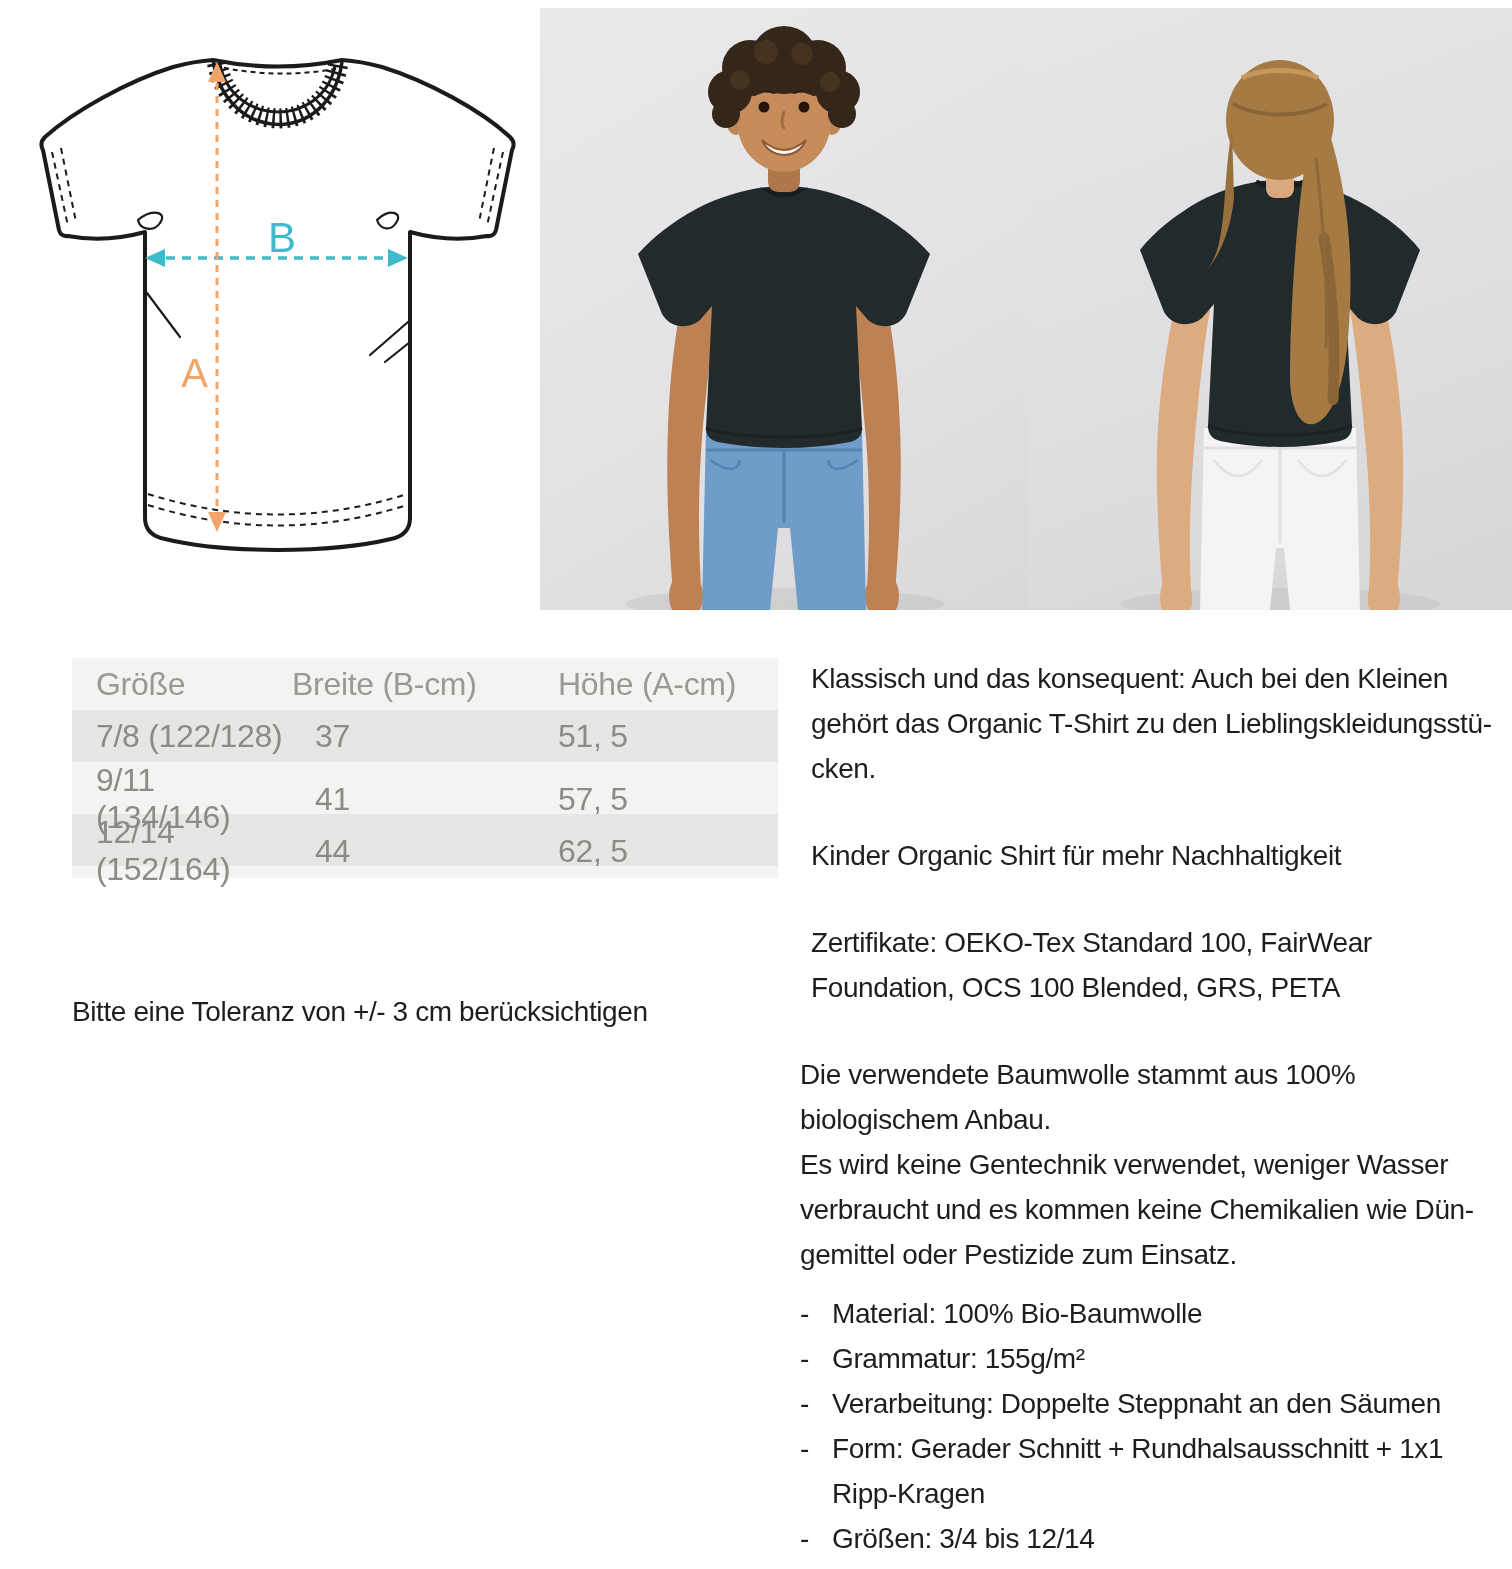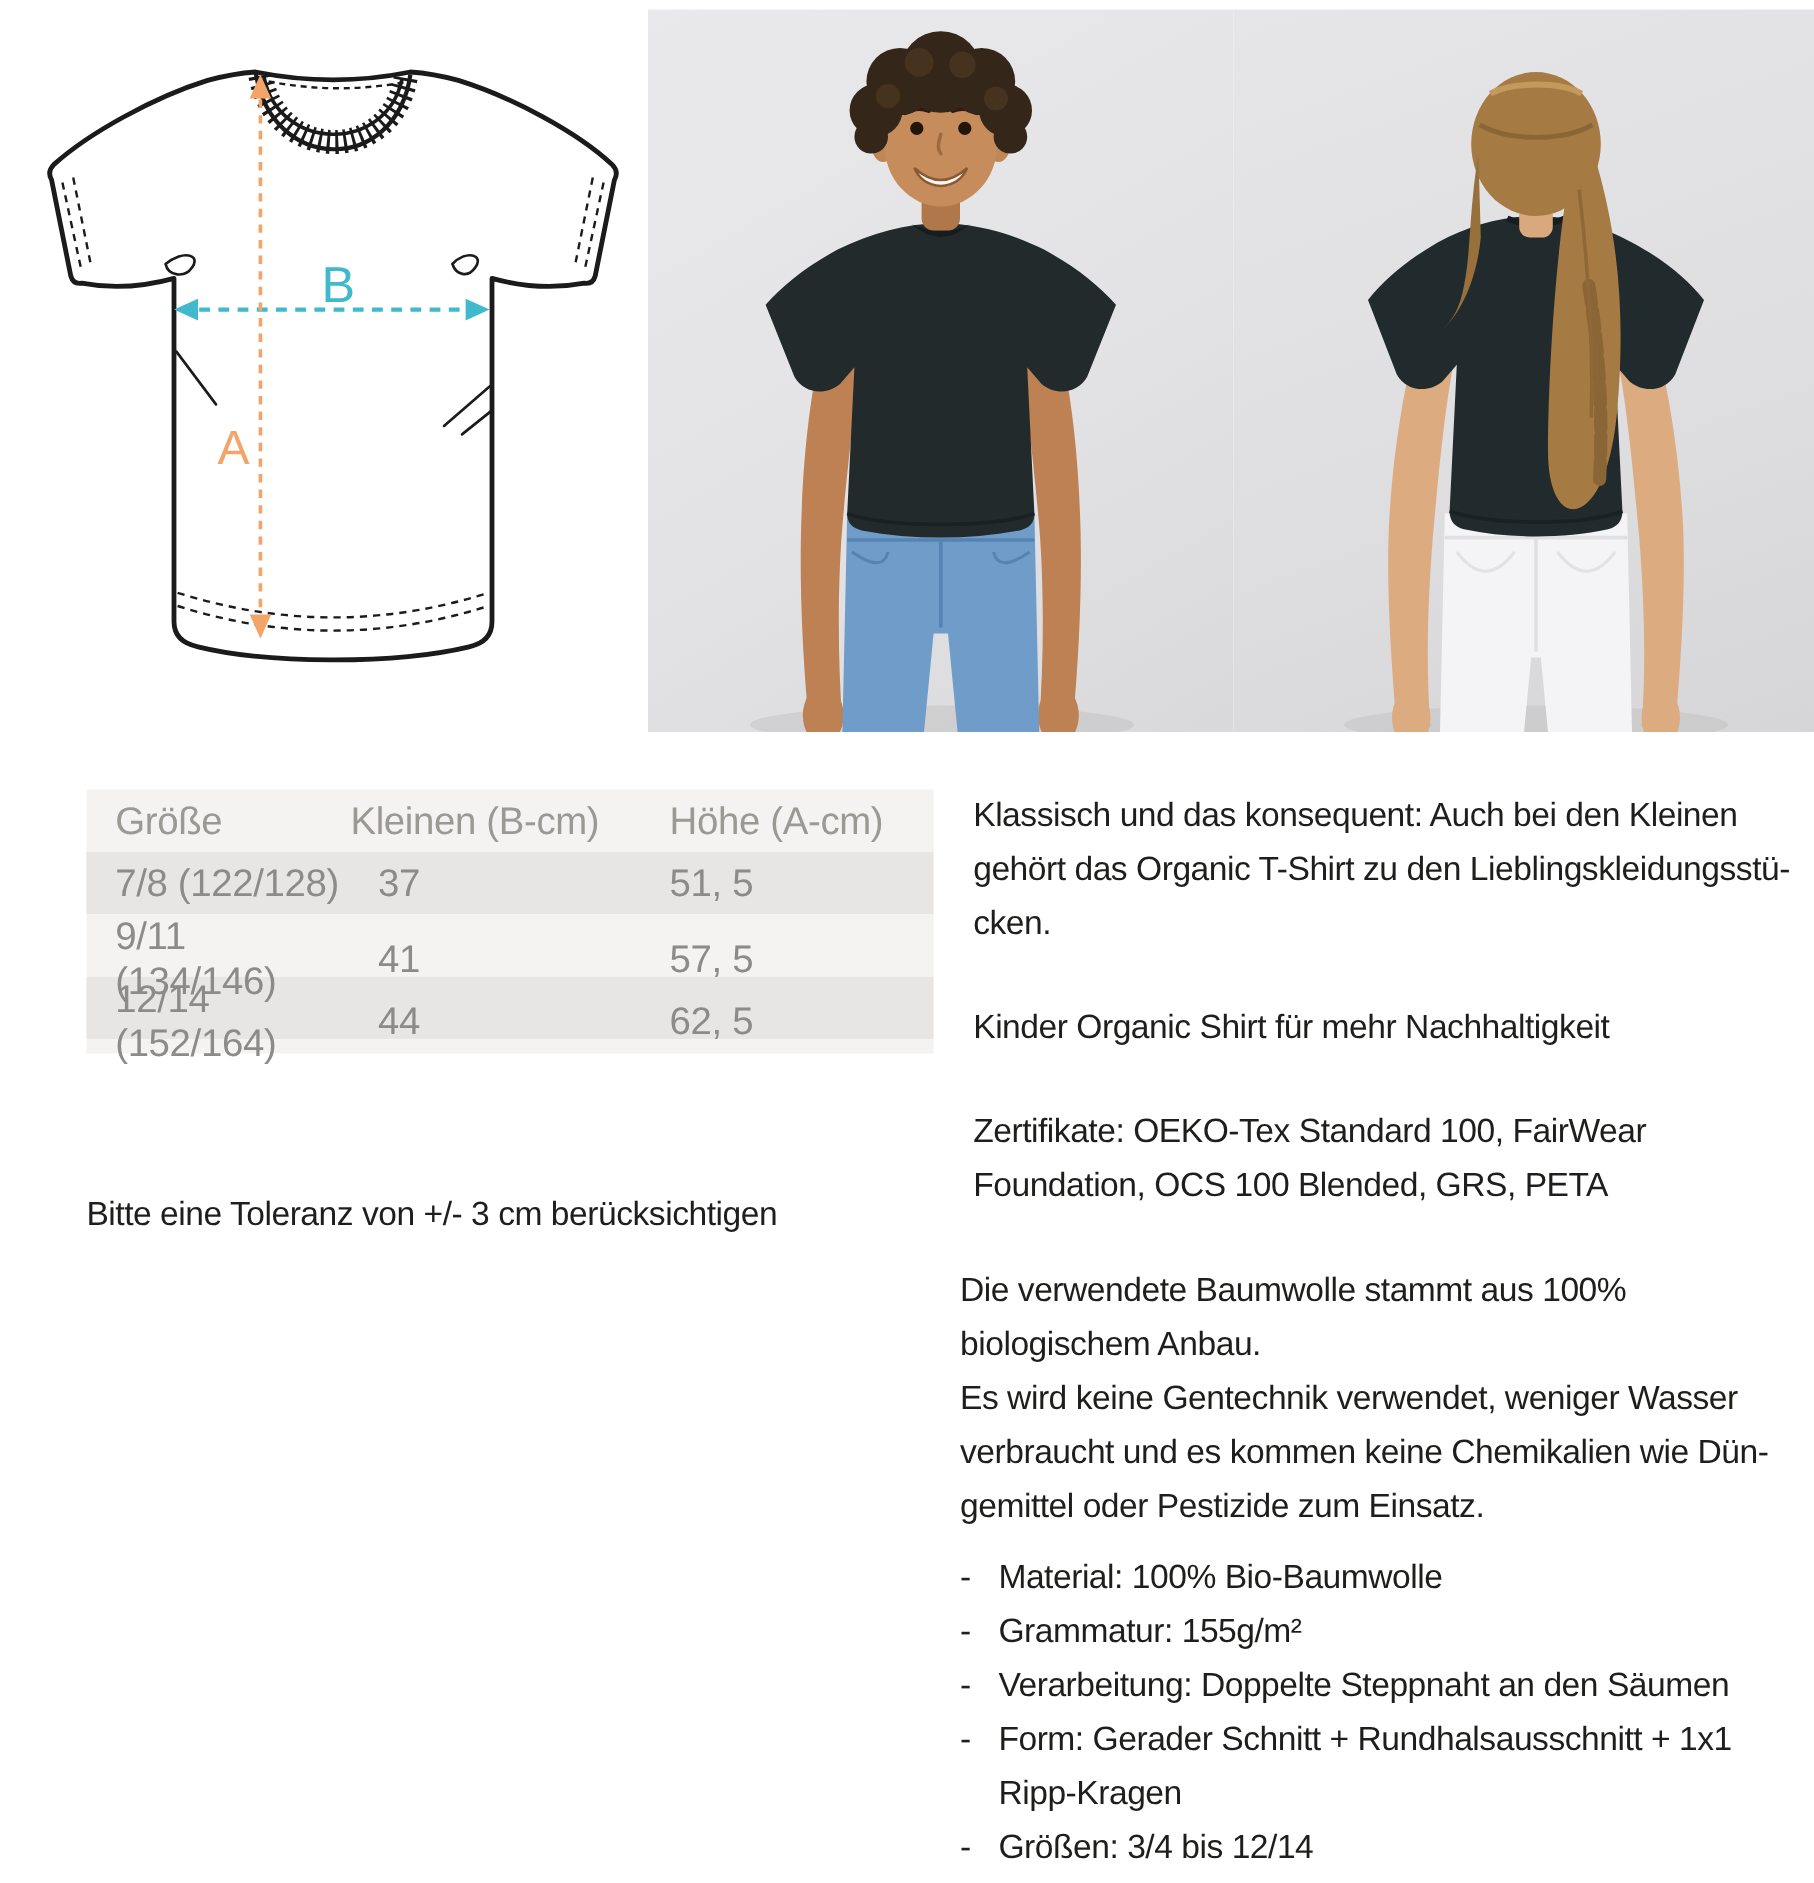--- a/index.html
+++ b/index.html
@@ -172,21 +172,21 @@
           <path d="M296,230 C304,280 308,330 305,392" stroke="#8a6536" stroke-width="11" stroke-dasharray="15 6" fill="none" stroke-linecap="round"></path>
           <path d="M288,150 C296,220 300,280 298,340" stroke="#8f6838" stroke-width="3" fill="none"></path>
         </g>
       </g>
     </svg>
   </div>
 
   <div class="size-table">
     <div class="trow thead">
       <div>Größe</div>
-      <div>Kleinen (B-cm)</div>
+      <div>Breite (B-cm)</div>
       <div>Höhe (A-cm)</div>
     </div>
     <div class="trow dark">
       <div>7/8 (122/128)</div>
       <div class="c2v">37</div>
       <div>51, 5</div>
     </div>
     <div class="trow light">
       <div>9/11 (134/146)</div>
       <div class="c2v">41</div>

